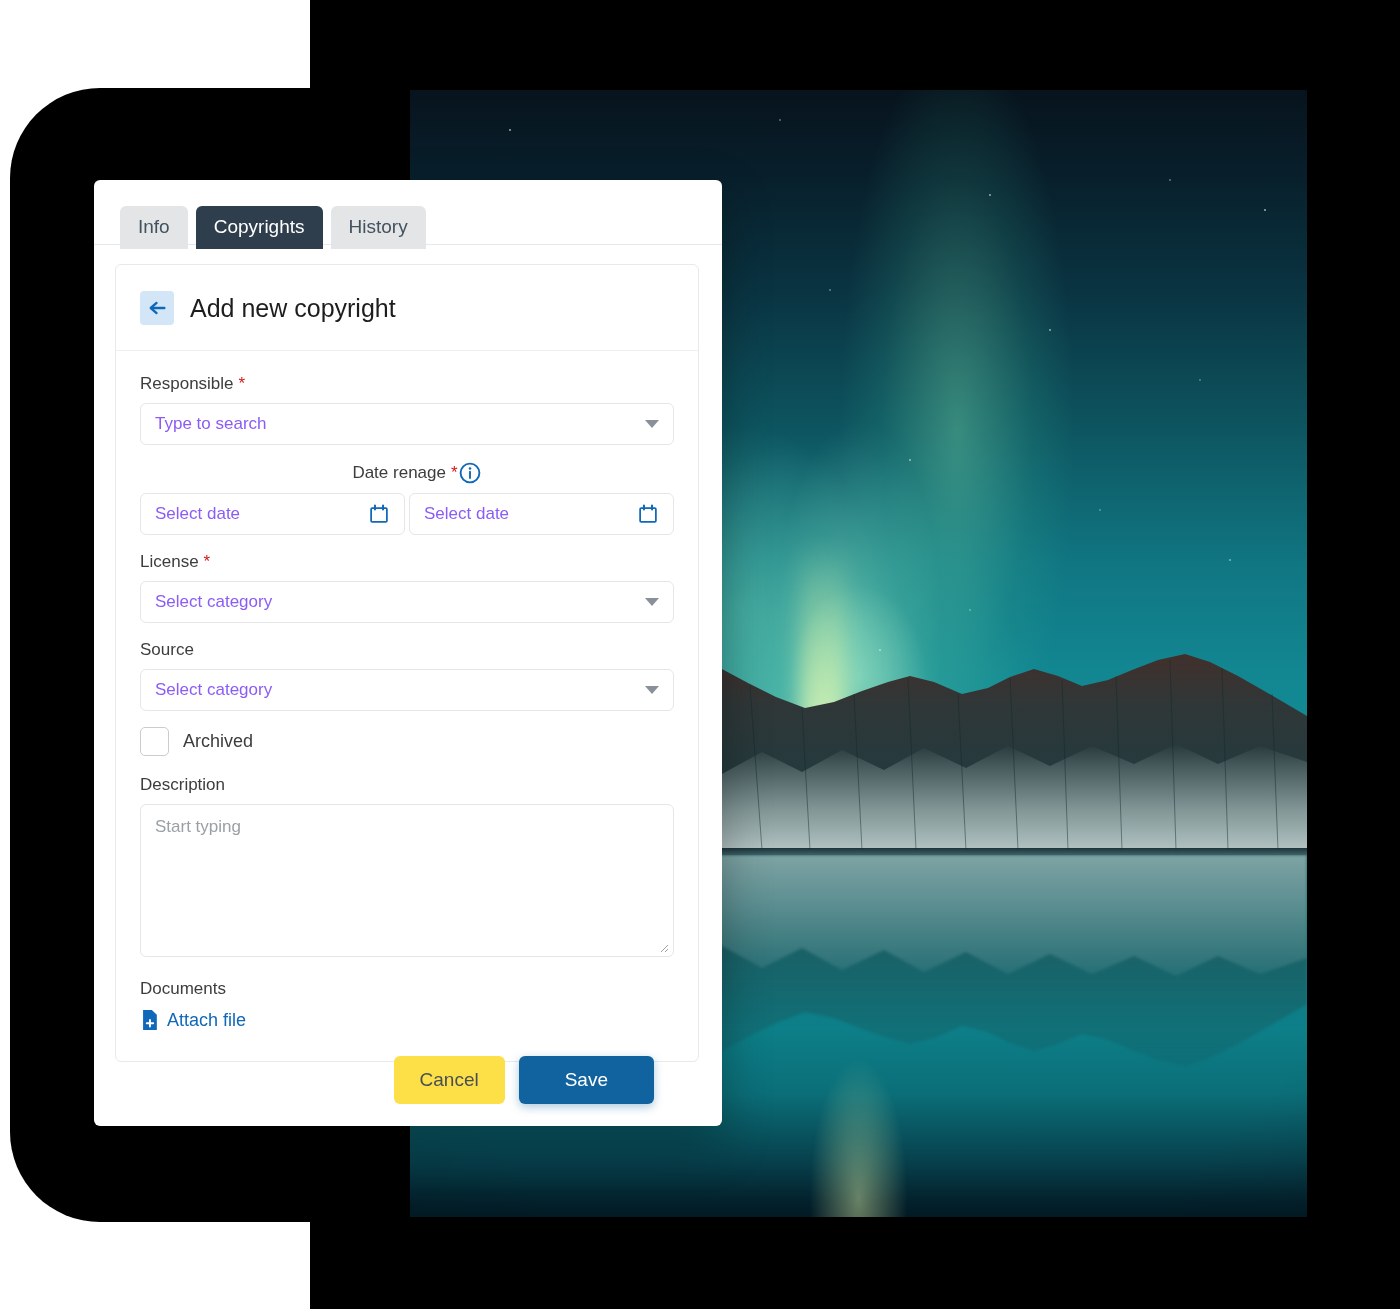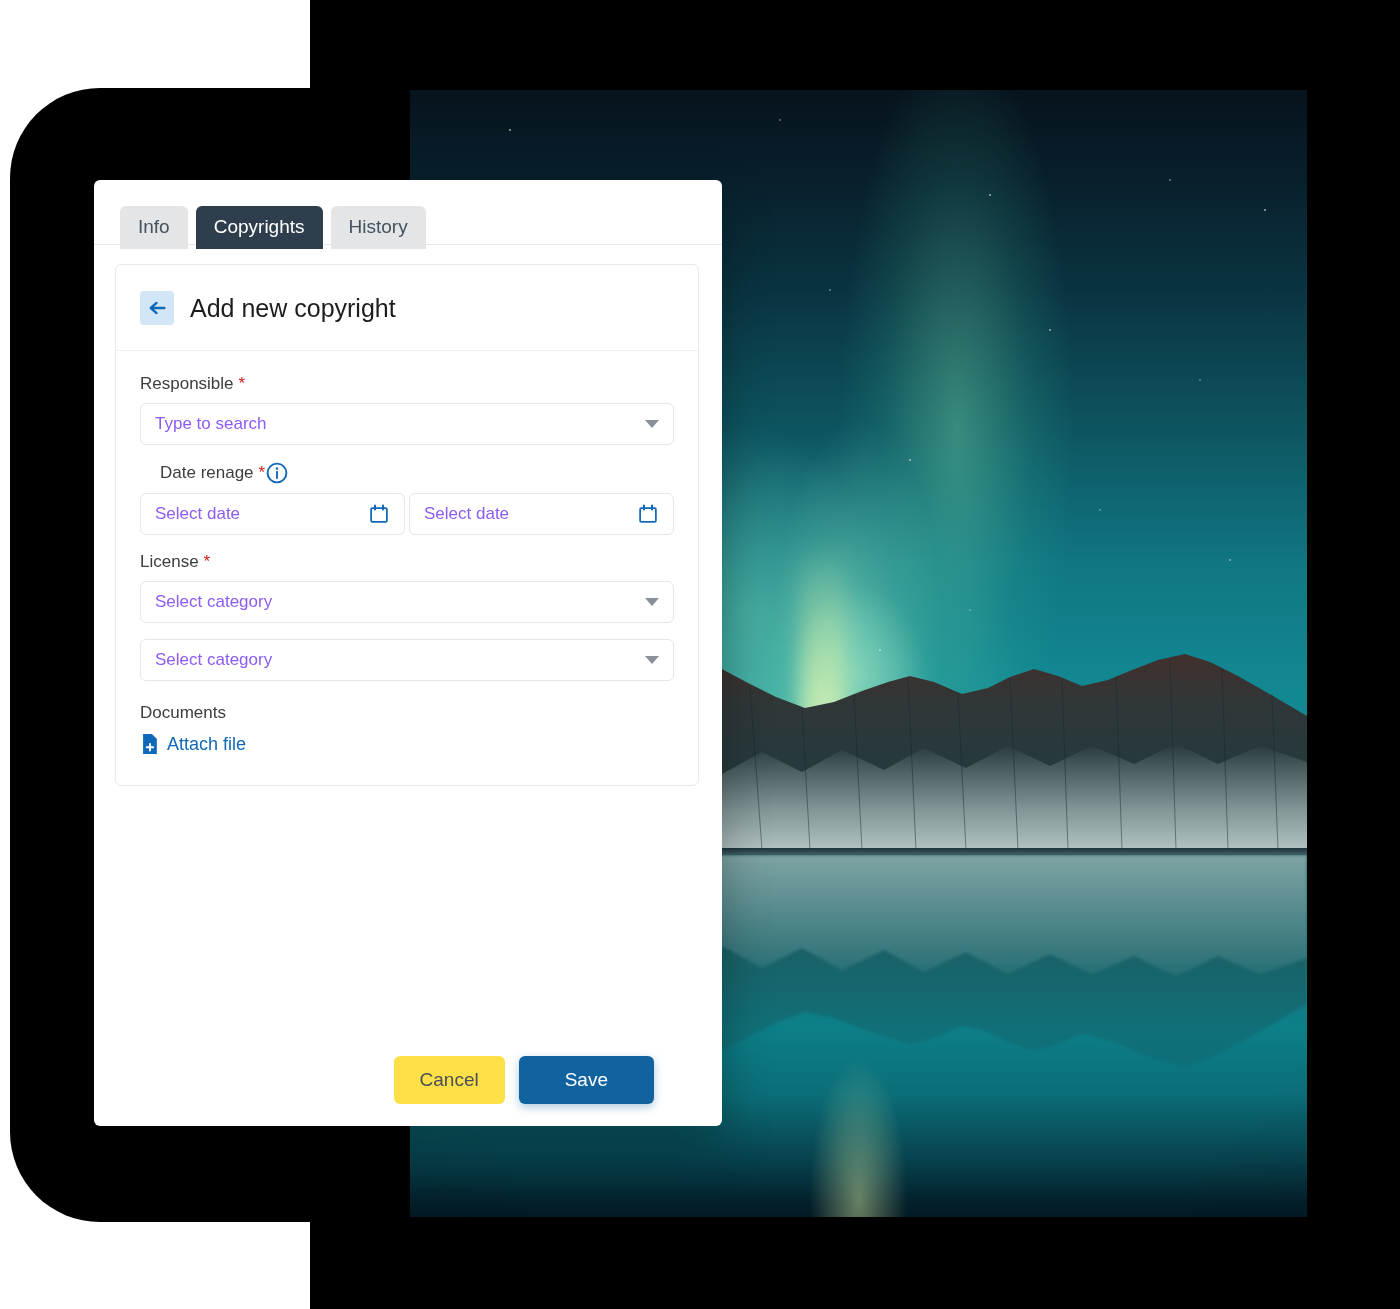--- a/index.html
+++ b/index.html
@@ -250,21 +250,21 @@
     color: #3d3d3d;
     line-height: 22px;
     margin-bottom: 8px;
     display: flex;
     align-items: center;
   }
   .req { color: #d01919; margin-left: 5px; font-size: 17px; }
 
   .label-row {
     display: flex;
-    justify-content: flex-start;
+    justify-content: center;
     align-items: center;
     margin-bottom: 8px;
     margin-left: 20px;
   }
   .label-row .field-label { margin-bottom: 0; }
 
   .control {
     position: relative;
     height: 42px;
     border: 1px solid #e4e6e8;
@@ -519,29 +519,47 @@
             <span class="req">*</span>
           </div>
           <div class="control">
             <span class="ph">Select category</span>
             <span class="caret"></span>
           </div>
         </div>
 
         
         <div class="field">
+          <div class="field-label">
+            <span>Source</span>
+          </div>
           <div class="control">
             <span class="ph">Select category</span>
             <span class="caret"></span>
           </div>
         </div>
 
         
-
-        
+        <div class="check-row">
+          <div class="checkbox"></div>
+          <span class="check-label">Archived</span>
+        </div>
+
+        
+        <div>
+          <div class="field-label">
+            <span>Description</span>
+          </div>
+          <div class="textarea">
+            <div class="ph">Start typing</div>
+            <svg class="resize-grip" viewBox="0 0 12 12">
+              <path d="M11 4 L4 11 M11 8 L8 11" stroke="#9aa0a6" stroke-width="1" fill="none"></path>
+            </svg>
+          </div>
+        </div>
 
         
         <div class="docs-label">Documents</div>
         <div class="attach">
           <svg width="19" height="22" viewBox="0 0 20 24">
             <path d="M3 1 H12.5 L18 6.2 V23 H3 Z" fill="#1068b8"></path>
             <path d="M10.5 12 V19 M7 15.5 H14" stroke="#ffffff" stroke-width="2.1" stroke-linecap="round"></path>
           </svg>
           <span class="attach-text">Attach file</span>
         </div>

